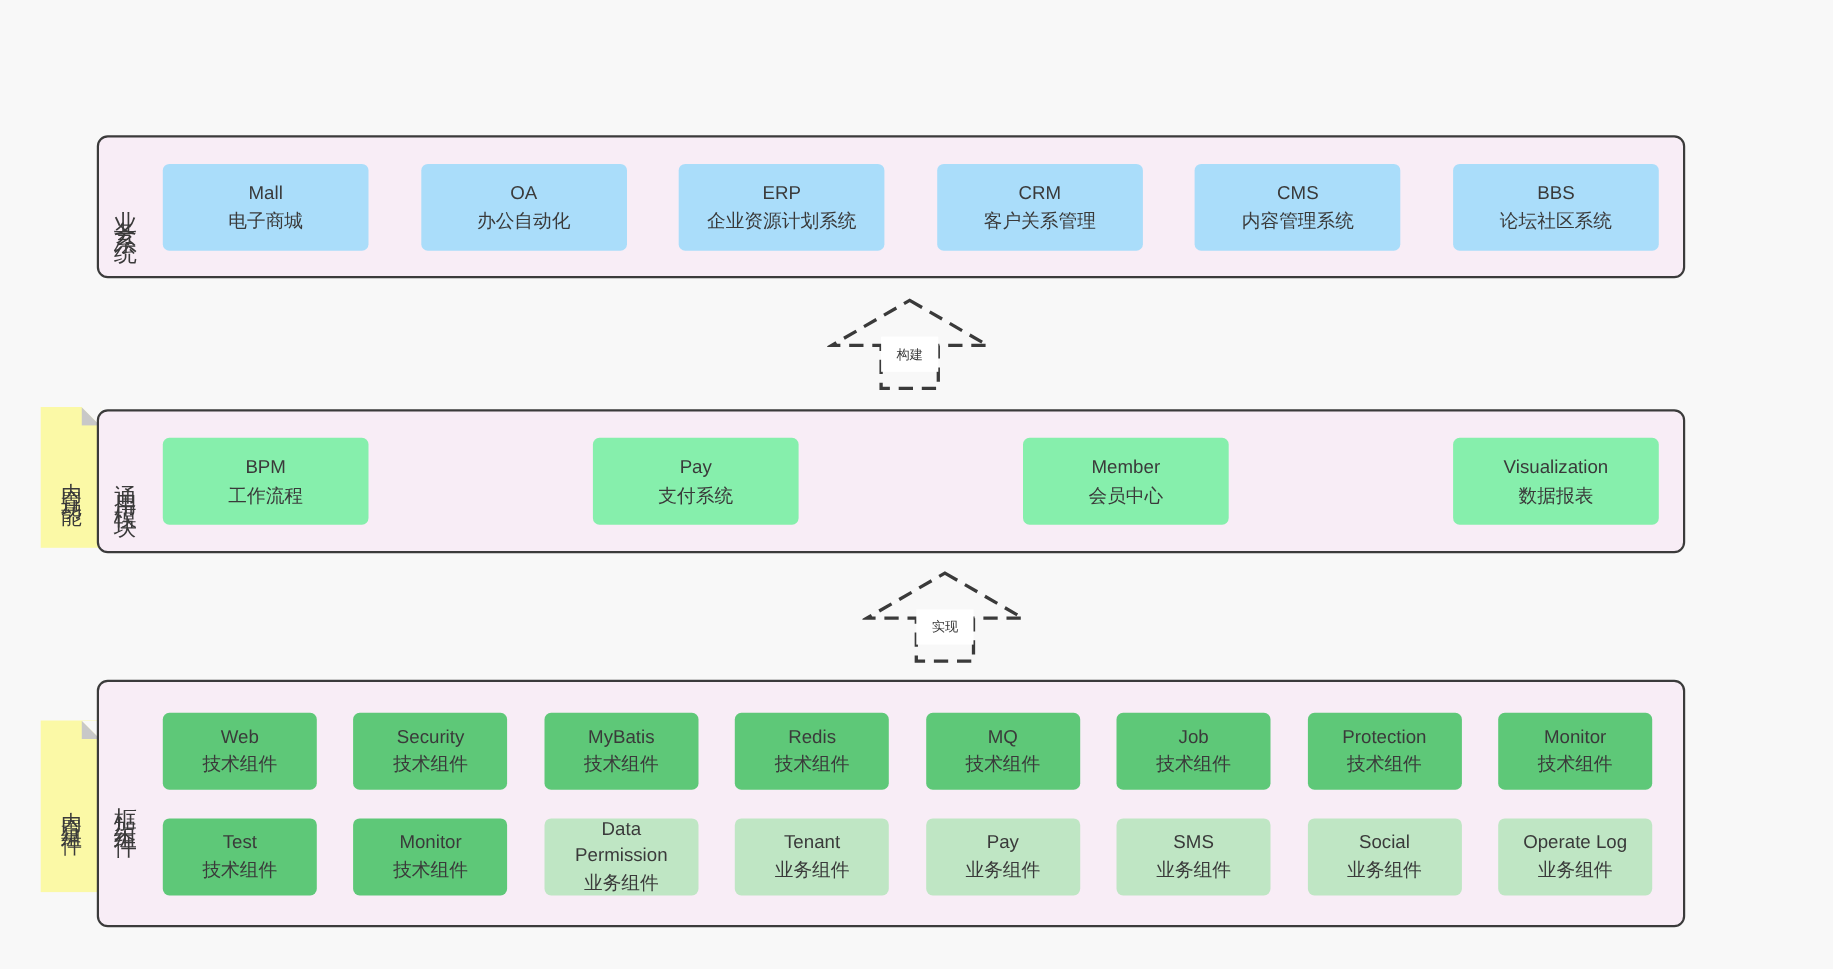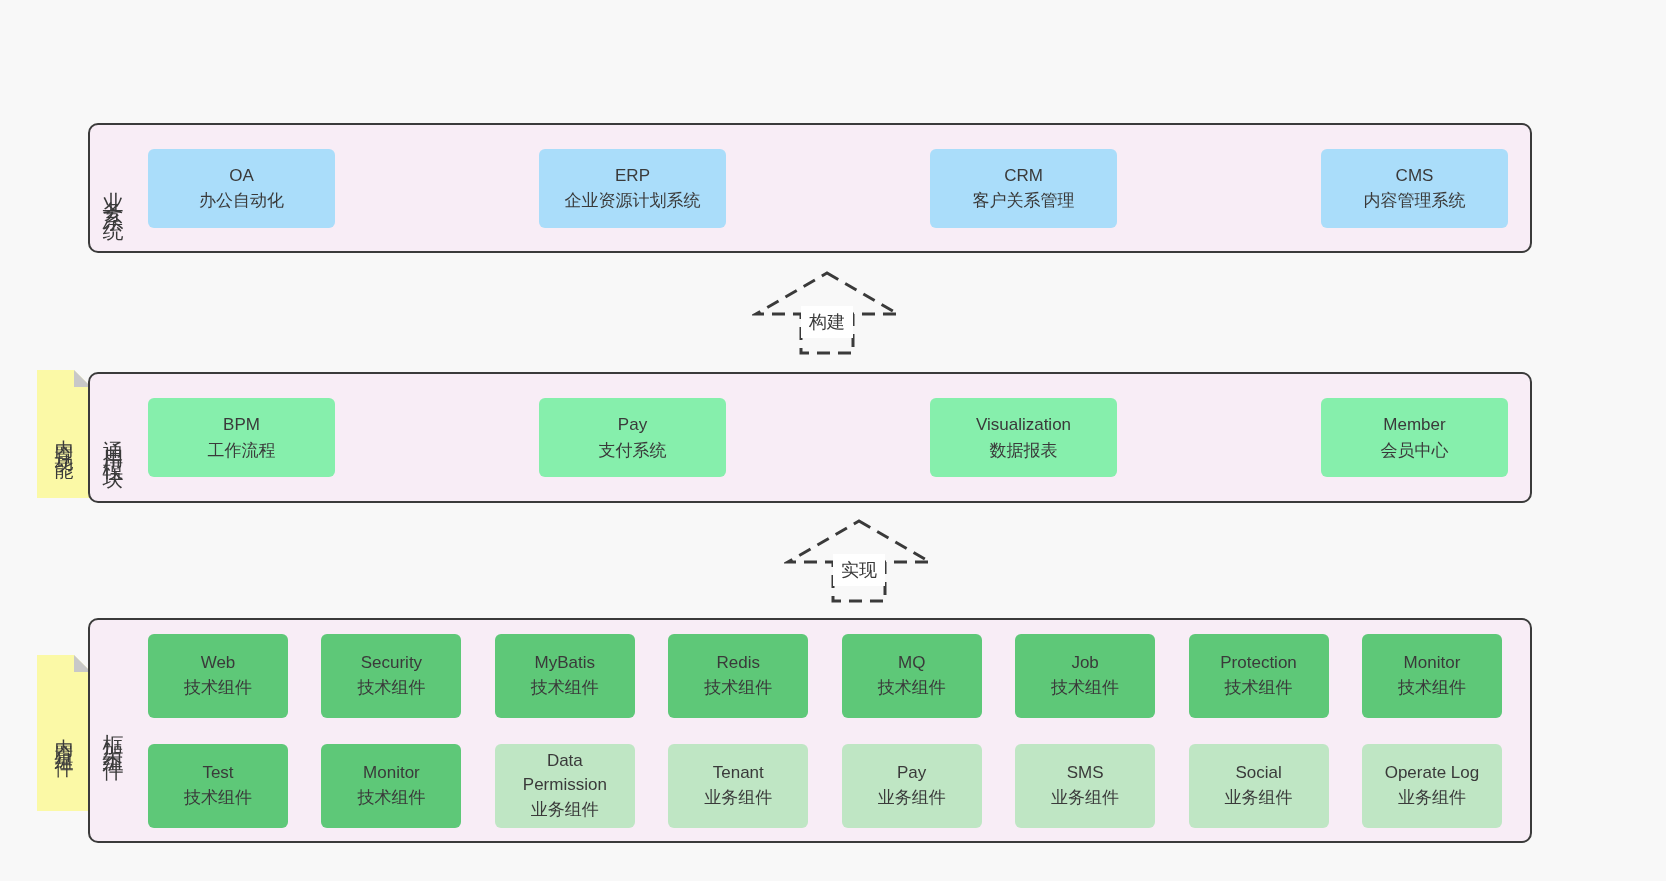--- a/index.html
+++ b/index.html
@@ -34,21 +34,21 @@
     gap:26px;padding:0 28px 0 12px;
   }
   .row{display:flex;justify-content:space-between;}
   
   .box{
     display:flex;flex-direction:column;align-items:center;justify-content:center;
     border-radius:6px;text-align:center;font-size:17px;line-height:1.5;
     box-sizing:border-box;padding:2px 8px;
   }
   .panel-1 .box,.panel-2 .box{width:187px;height:79px;}
-  .panel-3 .box{width:140px;height:84px;line-height:1.42;}
+  .panel-3 .box{width:140px;height:70px;line-height:1.42;}
   .panel-1 .box{background:#aaddfa;}
   .panel-2 .box[data-tone="solid"]{background:#f4696d;}
   .panel-2 .box[data-tone="light"]{background:#86efac;}
   .panel-3 .box[data-tone="solid"]{background:#5ec878;}
   .panel-3 .box[data-tone="light"]{background:#bfe6c4;}
   .panel-3 .box .name{max-width:118px;}
   
   .sticky{
     position:absolute;left:37px;width:54px;background:#fbf9a6;z-index:1;
     display:flex;align-items:center;justify-content:center;
@@ -69,44 +69,52 @@
   }
   
   .arrow{position:absolute;width:150px;height:86px;z-index:0;}
   .arrow-1{left:752px;top:270px;}
   .arrow-2{left:784px;top:518px;}
   .arrow svg{position:absolute;left:0;top:0;}
   .arrow-label{
     position:absolute;left:50%;top:36px;transform:translateX(-50%);
     width:52px;height:32px;background:#ffffff;
     display:flex;align-items:center;justify-content:center;
-    font-size:18px;color:#3a3a3a;
+    font-size:12px;color:#3a3a3a;
   }
 </style>
 </head>
 <body>
 
 <div class="panel panel-1">
   <div class="panel-title">业务系统</div>
   <div class="boxes">
     <div class="box" data-tone="solid">
+      <span class="name">Mall</span>
+      <span class="desc">电子商城</span>
+    </div>
+    <div class="box" data-tone="solid">
       <span class="name">OA</span>
       <span class="desc">办公自动化</span>
     </div>
     <div class="box" data-tone="solid">
       <span class="name">ERP</span>
       <span class="desc">企业资源计划系统</span>
     </div>
     <div class="box" data-tone="solid">
       <span class="name">CRM</span>
       <span class="desc">客户关系管理</span>
     </div>
     <div class="box" data-tone="solid">
       <span class="name">CMS</span>
       <span class="desc">内容管理系统</span>
+    </div>
+    <div class="box" data-tone="solid">
+      <span class="name">BBS</span>
+      <span class="desc">论坛社区系统</span>
     </div>
   </div>
 </div>
 
 <div class="arrow arrow-1">
   <svg width="150" height="86" viewBox="0 0 150 86">
     <polygon points="75,3 146,44 101,44 101,83 49,83 49,44 4,44" fill="#f8f8f8" stroke="#3a3a3a" stroke-width="3" stroke-dasharray="13 8"></polygon>
   </svg>
   <div class="arrow-label">构建</div>
 </div>
@@ -121,26 +129,26 @@
   <div class="boxes">
     <div class="box" data-tone="light">
       <span class="name">BPM</span>
       <span class="desc">工作流程</span>
     </div>
     <div class="box" data-tone="light">
       <span class="name">Pay</span>
       <span class="desc">支付系统</span>
     </div>
     <div class="box" data-tone="light">
+      <span class="name">Member</span>
+      <span class="desc">会员中心</span>
+    </div>
+    <div class="box" data-tone="light">
       <span class="name">Visualization</span>
       <span class="desc">数据报表</span>
-    </div>
-    <div class="box" data-tone="light">
-      <span class="name">Member</span>
-      <span class="desc">会员中心</span>
     </div>
   </div>
 </div>
 
 <div class="arrow arrow-2">
   <svg width="150" height="86" viewBox="0 0 150 86">
     <polygon points="75,3 146,44 101,44 101,83 49,83 49,44 4,44" fill="#f8f8f8" stroke="#3a3a3a" stroke-width="3" stroke-dasharray="13 8"></polygon>
   </svg>
   <div class="arrow-label">实现</div>
 </div>

